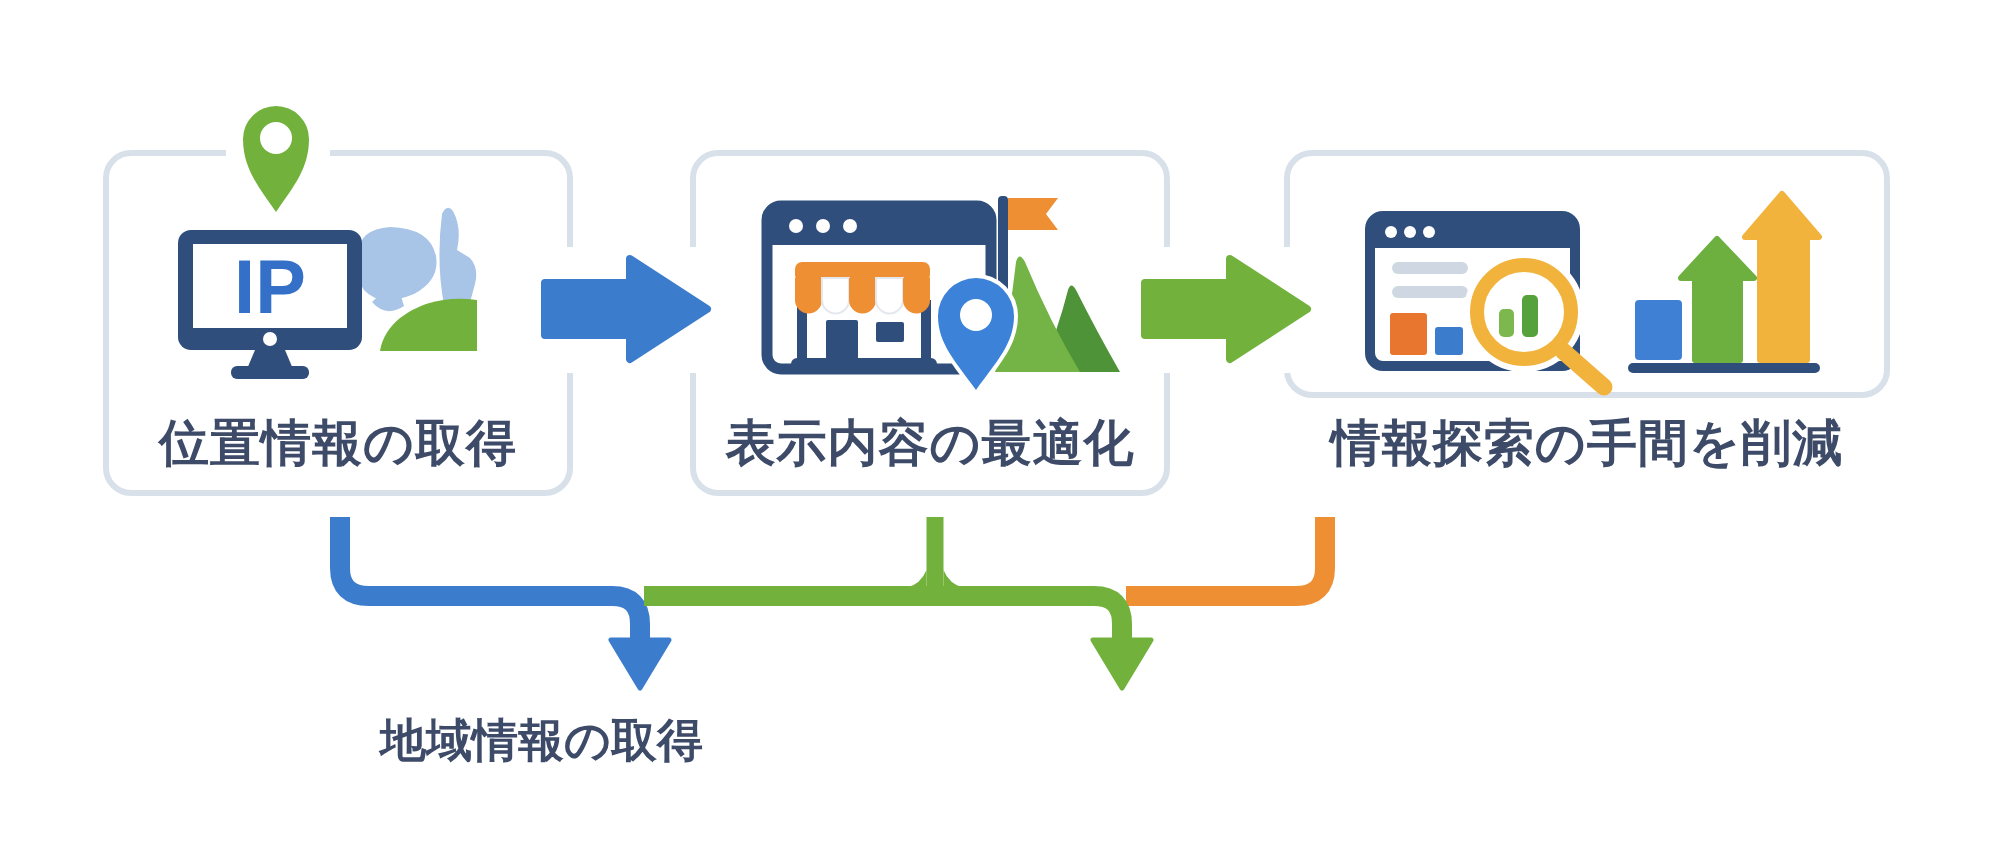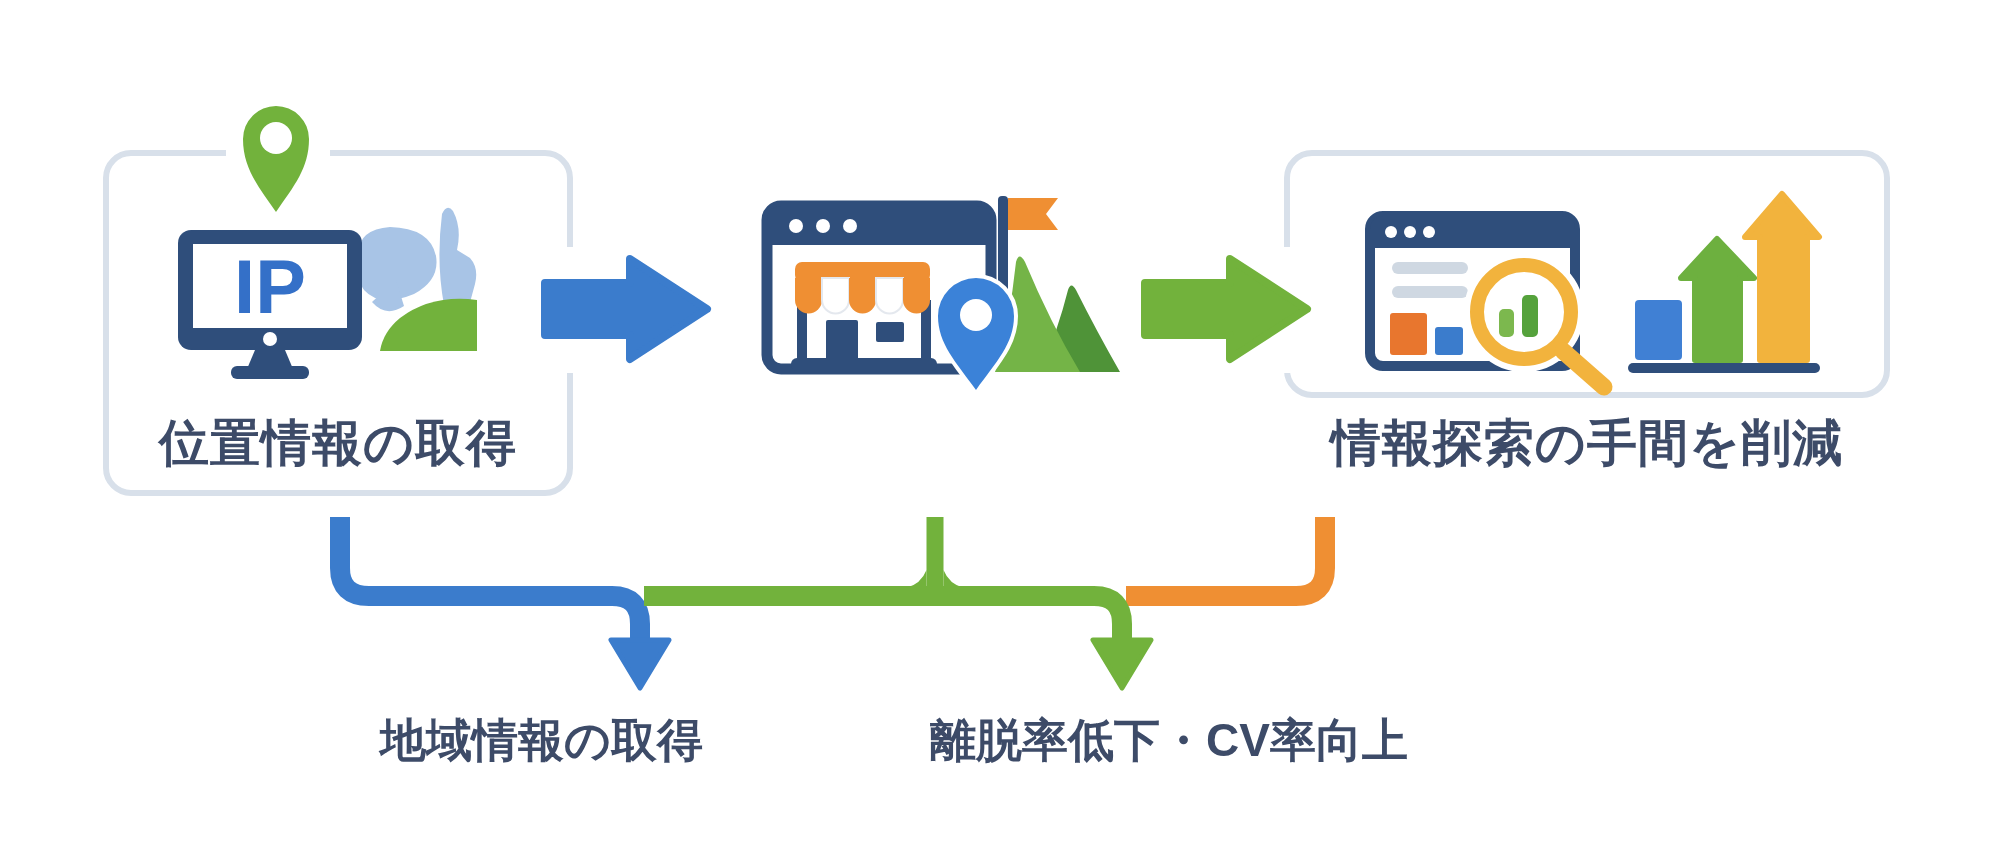--- a/index.html
+++ b/index.html
@@ -23,27 +23,29 @@
 </style>
 </head>
 <body>
 
 <div class="canvas">
 
   <div class="stepbox" style="left:103px;top:150px;width:470px;height:346px">
     <div class="caption">位置情報の取得</div>
   </div>
 
+  <div class="stepbox" style="left:690px;top:150px;width:480px;height:346px">
+    <div class="caption">表示内容の最適化</div>
+  </div>
 
   <div class="stepbox" style="left:1284px;top:150px;width:606px;height:248px">
     <div class="caption">情報探索の手間を削減</div>
   </div>
 
   <div class="outcome" style="left:380px;top:710px;width:402px">地域情報の取得</div>
-  <div class="outcome" style="left:930px;top:710px;width:480px">離脱率低下・CV率向上</div>
 
   <svg class="overlay" width="2000" height="854" viewBox="0 0 2000 854">
 
     <g>
       <path d="M360,264 Q352,230 390,227 Q430,228 436,256 Q440,280 414,294 Q380,308 364,290 Q356,280 360,264 Z" fill="#a8c4e6"></path>
       <path d="M442,214 Q447,203 453,211 Q462,228 457,250 L470,258 Q479,268 475,284 L469,306 Q453,315 444,305 Q436,262 442,214 Z" fill="#a8c4e6"></path>
       <path d="M372,302 L396,280 L404,306 Q386,318 372,302 Z" fill="#a8c4e6"></path>
       <path d="M380,351 L477,351 L477,300 Q432,294 400,318 Q383,332 380,351 Z" fill="#72b23c"></path>
     </g>
 

